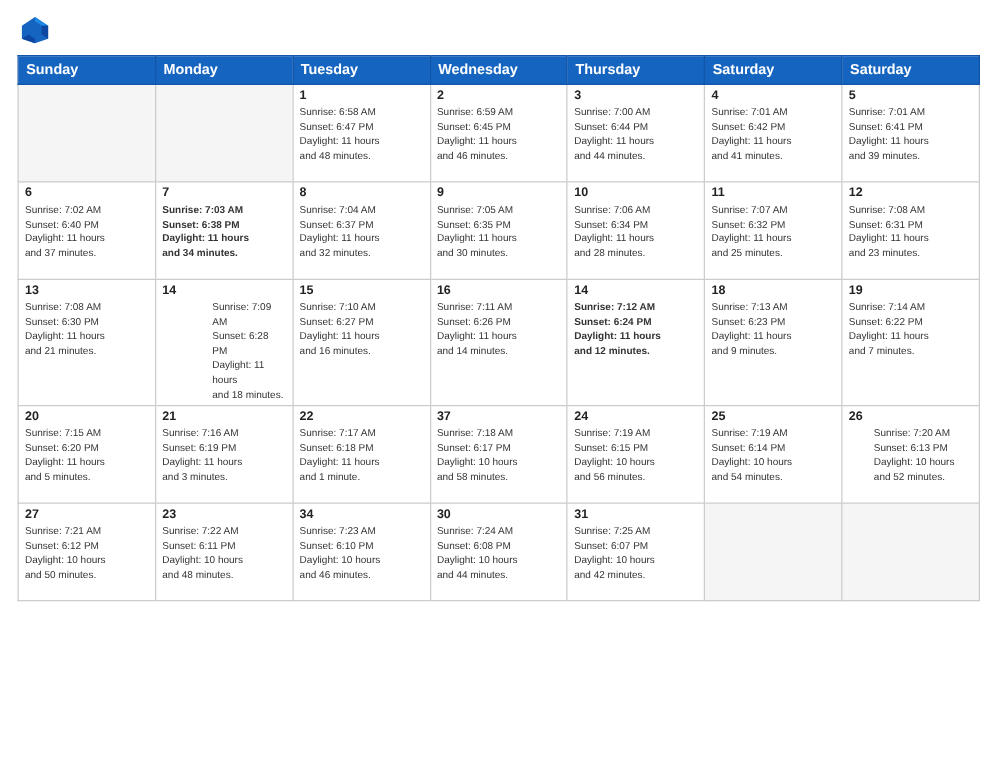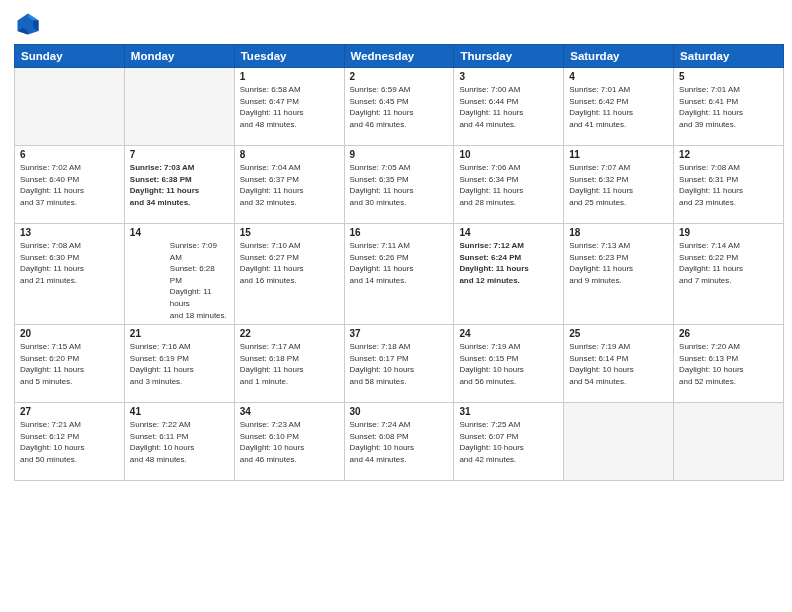--- a/index.html
+++ b/index.html
@@ -305,36 +305,36 @@
           </td>
           <td>
             <span class="day-num">25</span>
             <div class="day-info" style="white-space: pre-line;">Sunrise: 7:19 AM
 Sunset: 6:14 PM
 Daylight: 10 hours
 and 54 minutes.</div>
           </td>
           <td>
             <span class="day-num">26</span>
-            <div class="day-info" style="white-space: pre-line;">Sunrise: 7:20 AM
+            <div class="day-info" style="white-space: pre-line; margin-left: 20px;">Sunrise: 7:20 AM
 Sunset: 6:13 PM
 Daylight: 10 hours
 and 52 minutes.</div>
           </td>
         </tr>
         <tr>
           <td>
             <span class="day-num">27</span>
             <div class="day-info" style="white-space: pre-line;">Sunrise: 7:21 AM
 Sunset: 6:12 PM
 Daylight: 10 hours
 and 50 minutes.</div>
           </td>
           <td>
-            <span class="day-num">41</span>
+            <span class="day-num">23</span>
             <div class="day-info" style="white-space: pre-line;">Sunrise: 7:22 AM
 Sunset: 6:11 PM
 Daylight: 10 hours
 and 48 minutes.</div>
           </td>
           <td>
             <span class="day-num">34</span>
             <div class="day-info" style="white-space: pre-line;">Sunrise: 7:23 AM
 Sunset: 6:10 PM
 Daylight: 10 hours

